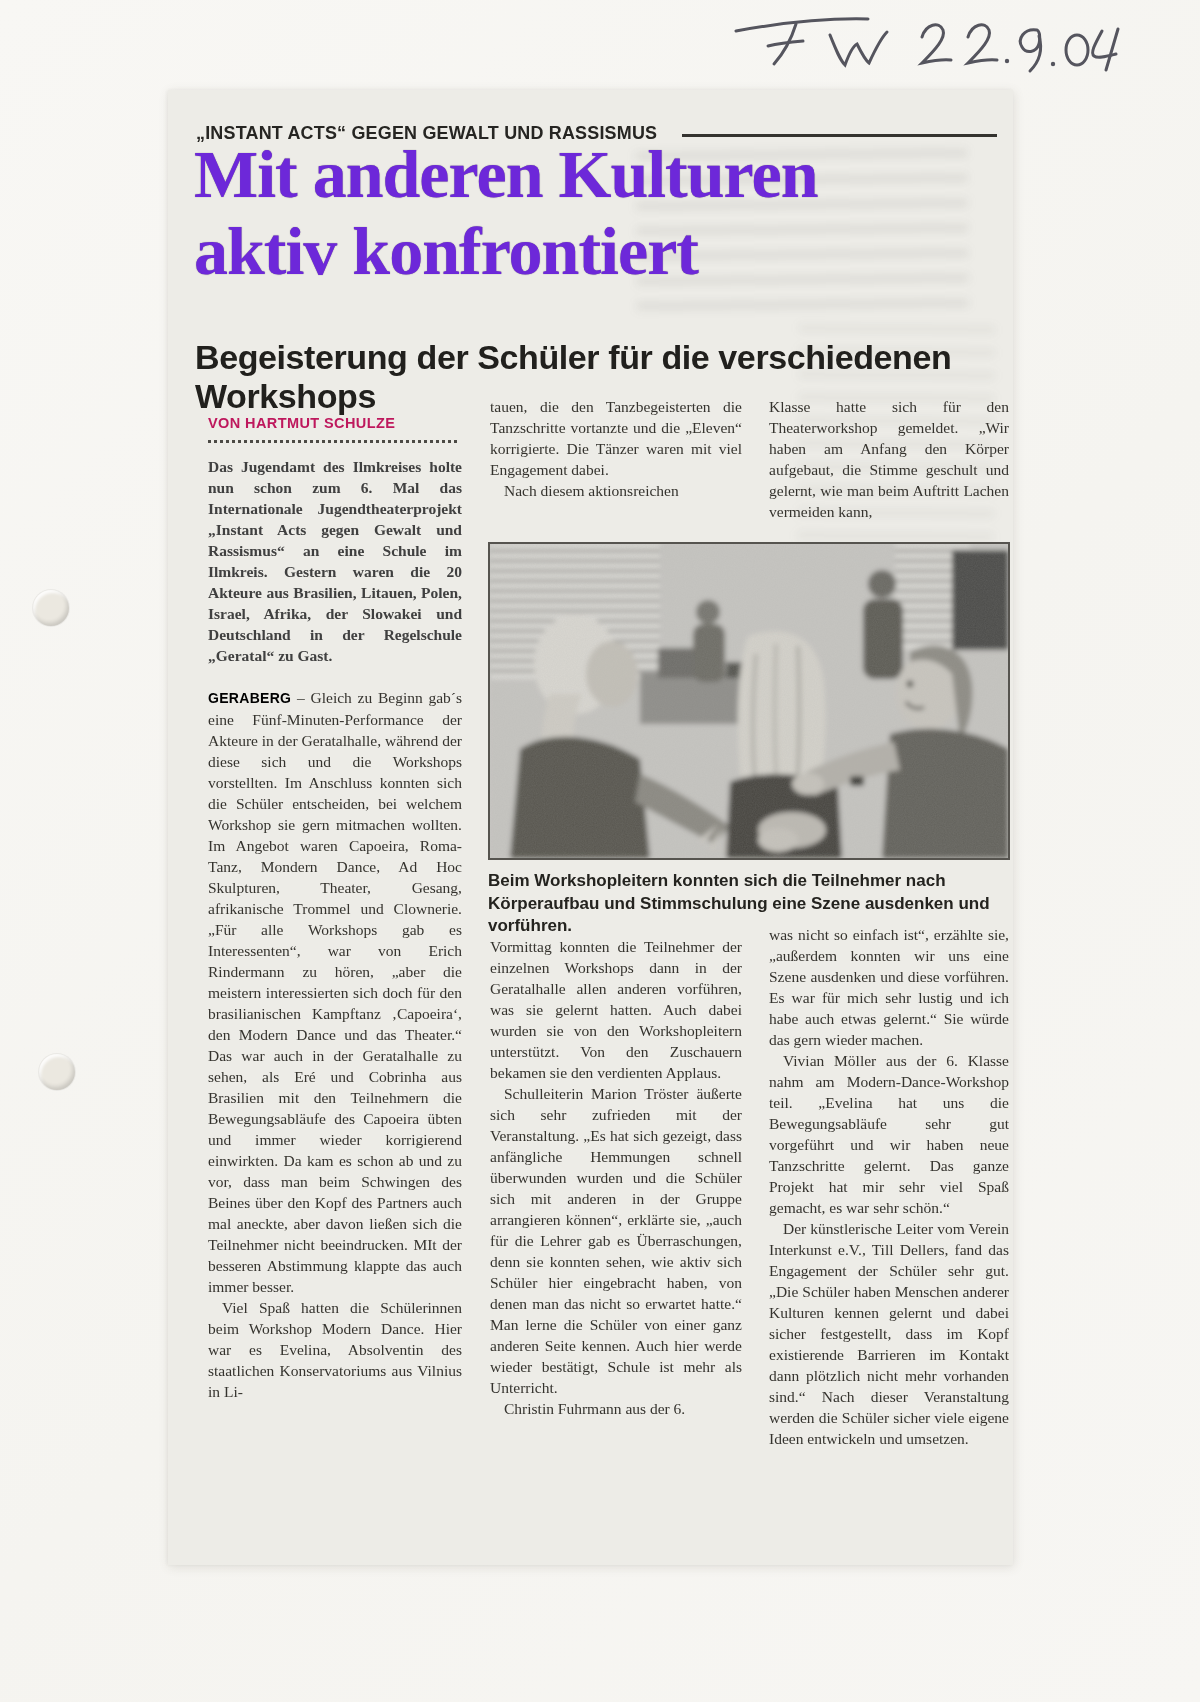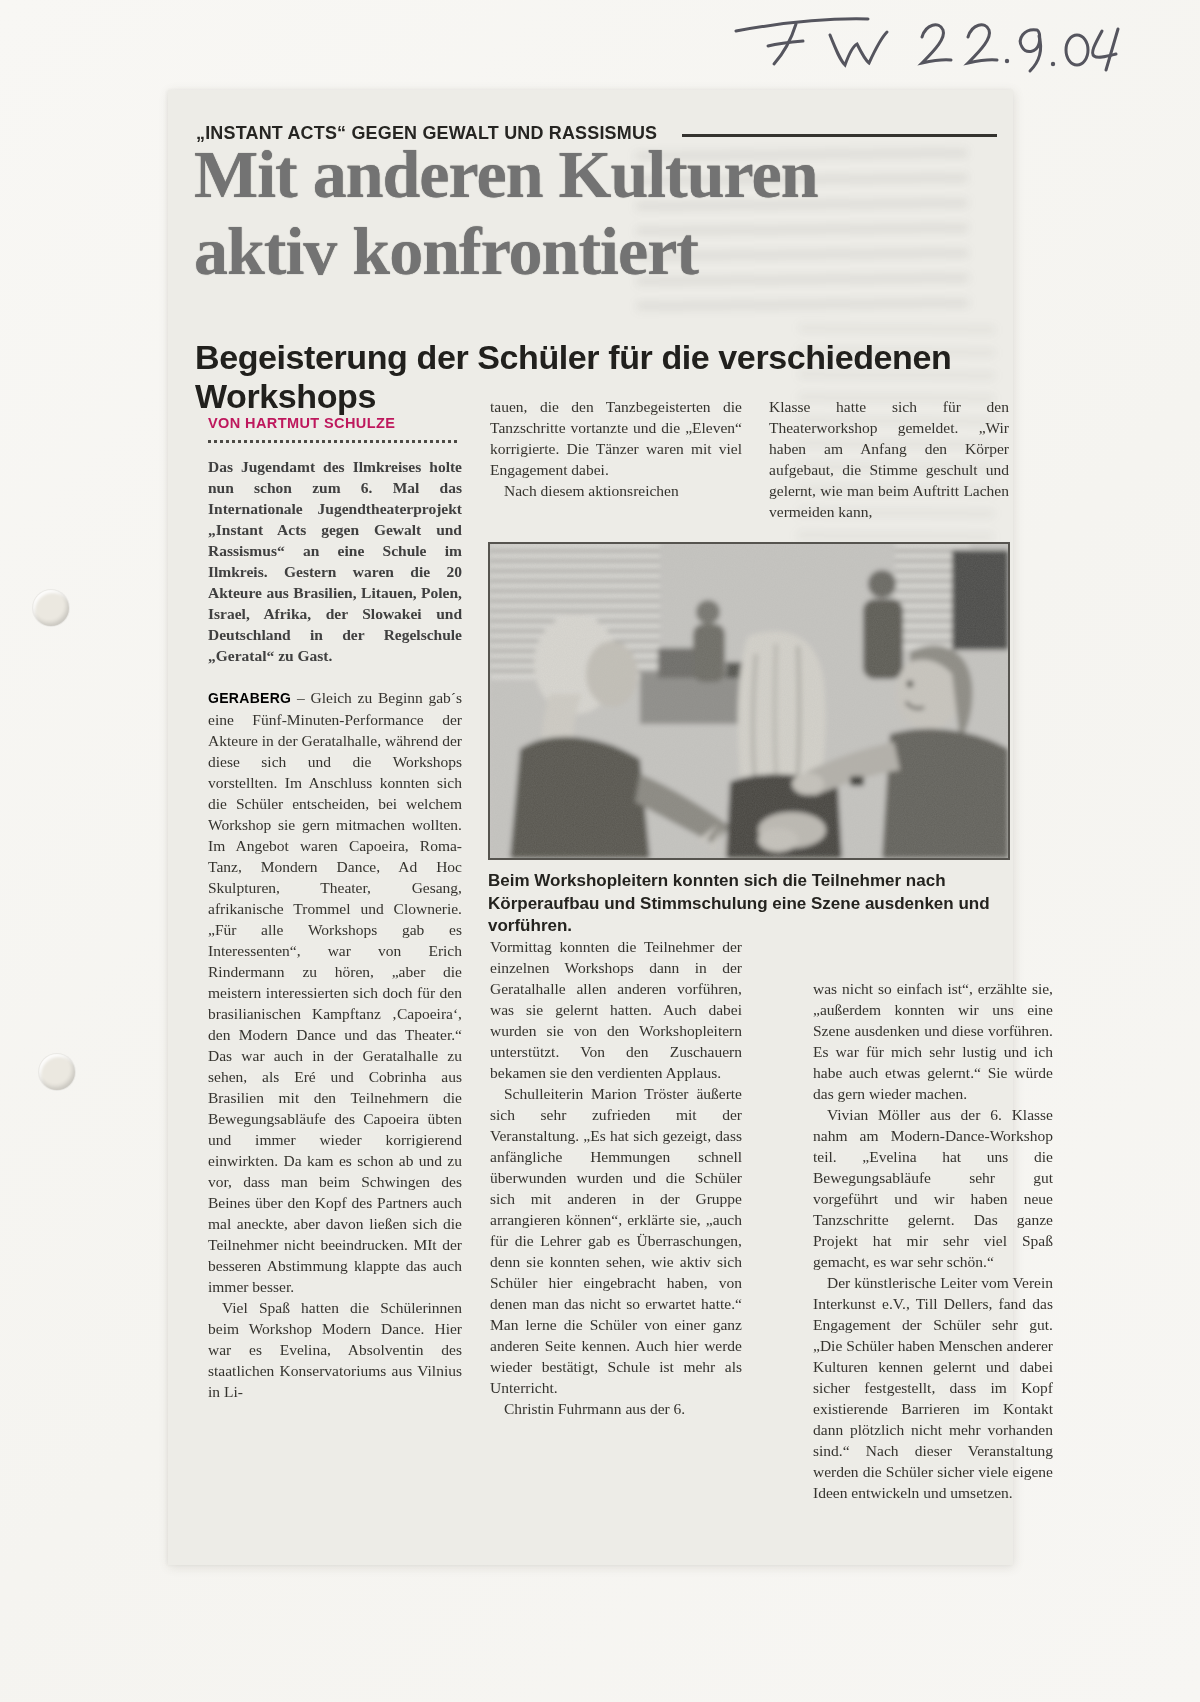--- a/index.html
+++ b/index.html
@@ -29,33 +29,33 @@
           background:repeating-linear-gradient(180deg,rgba(105,104,98,.11) 0 9px,rgba(0,0,0,0) 9px 25px);}
   .ghost2{left:630px;top:235px;width:196px;height:270px;transform:rotate(.4deg);
           background:repeating-linear-gradient(180deg,rgba(105,104,98,.08) 0 8px,rgba(0,0,0,0) 8px 23px);}
   .kicker-row{position:absolute;left:28px;top:32px;right:16px;display:flex;align-items:center;}
   .kicker{font-family:"Liberation Sans","DejaVu Sans",sans-serif;font-weight:bold;
           font-size:18.5px;letter-spacing:.2px;color:#262522;transform:scaleX(.97);transform-origin:left;
           white-space:nowrap;}
   .kicker-rule{flex:1;height:3px;background:#34332f;margin-left:10px;margin-top:4px;}
   .headline{position:absolute;left:26px;top:46px;margin:0;width:800px;
             font-family:"Liberation Serif","DejaVu Serif",serif;font-weight:bold;
-            font-size:68px;line-height:1.13;letter-spacing:-1px;color:#737373;
+            font-size:68px;line-height:1.13;letter-spacing:-1px;color:#6d28d9;
             text-shadow:0 0 1px rgba(25,25,22,.55);}
   .subheadline{position:absolute;left:27px;top:248px;margin:0;width:812px;
             font-family:"Liberation Sans","DejaVu Sans",sans-serif;font-weight:bold;
             font-size:34px;letter-spacing:-.4px;color:#21201d;}
   .col{position:absolute;font-size:15.5px;line-height:21px;color:#35332e;
        text-align:justify;hyphens:auto;-webkit-hyphens:auto;}
   .col p{margin:0;}
   .col1{left:40px;top:323px;width:254px;}
   .col2-top{left:322px;top:306px;width:252px;}
   .col3-top{left:601px;top:306px;width:240px;}
   .col2-bottom{left:322px;top:846px;width:252px;}
-  .col3-bottom{left:601px;top:888px;width:240px;margin-left:44px;}
+  .col3-bottom{left:601px;top:834px;width:240px;}
   .byline{font-family:"Liberation Sans","DejaVu Sans",sans-serif;font-weight:bold;
           font-size:14.5px;letter-spacing:.4px;color:#be185d;}
   .byline-rule{height:0;border-bottom:3px dotted #4c4a45;margin:6px 0 13px 0;width:98%;}
   .lede{font-weight:bold;color:#404040;}
   .first-body{margin-top:21px !important;}
   .dateline{font-family:"Liberation Sans","DejaVu Sans",sans-serif;font-weight:bold;
             font-size:14px;letter-spacing:.3px;color:#000000;}
   .indent{text-indent:14px;}
   
   .photo{position:absolute;left:320px;top:452px;width:518px;height:314px;

